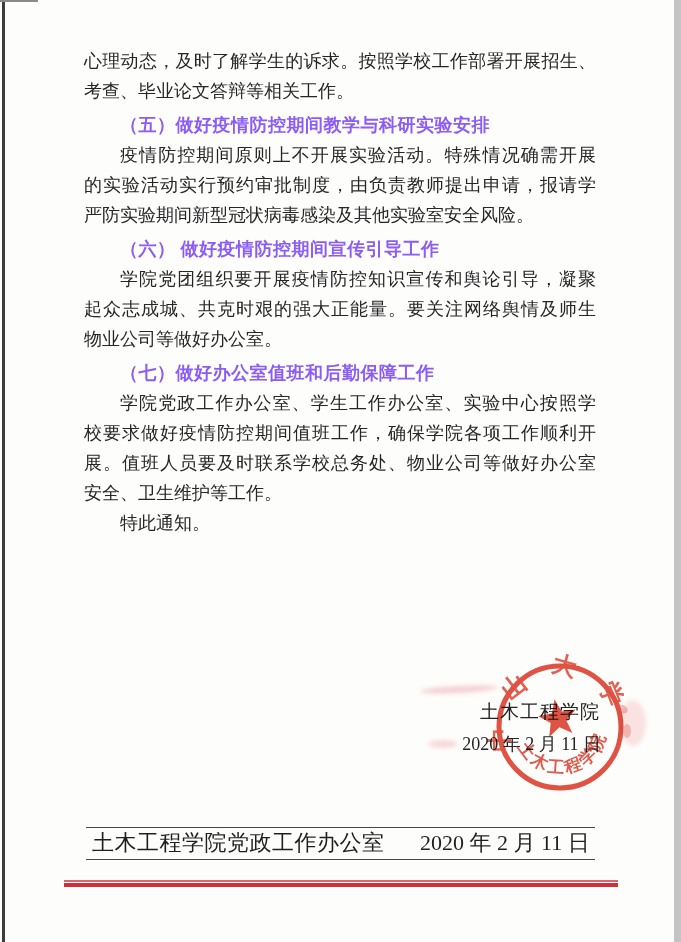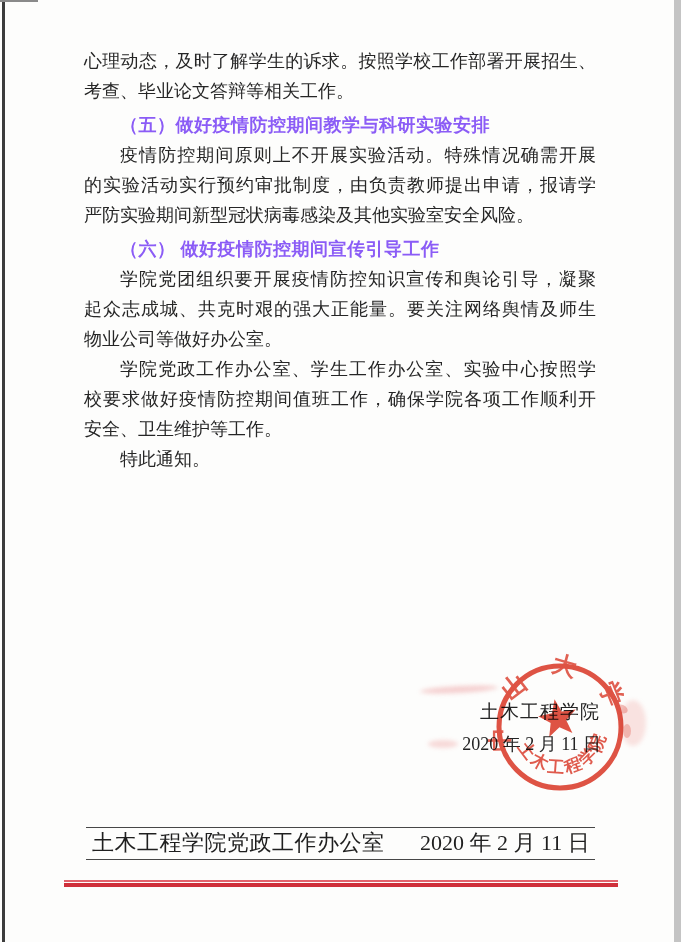--- a/index.html
+++ b/index.html
@@ -65,22 +65,24 @@
     <div class="ln hd">（五）做好疫情防控期间教学与科研实验安排</div>
     <div class="ln just ind">疫情防控期间原则上不开展实验活动。特殊情况确需开展</div>
     <div class="ln just">的实验活动实行预约审批制度，由负责教师提出申请，报请学</div>
     <div class="ln last">严防实验期间新型冠状病毒感染及其他实验室安全风险。</div>
 
     <div class="ln hd">（六） 做好疫情防控期间宣传引导工作</div>
     <div class="ln just ind">学院党团组织要开展疫情防控知识宣传和舆论引导，凝聚</div>
     <div class="ln just">起众志成城、共克时艰的强大正能量。要关注网络舆情及师生</div>
     <div class="ln last">物业公司等做好办公室。</div>
 
+    <div class="ln hd">（七）做好办公室值班和后勤保障工作</div>
     <div class="ln just ind">学院党政工作办公室、学生工作办公室、实验中心按照学</div>
     <div class="ln just">校要求做好疫情防控期间值班工作，确保学院各项工作顺利开</div>
+    <div class="ln just">展。值班人员要及时联系学校总务处、物业公司等做好办公室</div>
     <div class="ln last">安全、卫生维护等工作。</div>
 
     <div class="ln last ind">特此通知。</div>
   </div>
 
   <div class="sig-org">土木工程学院</div>
   <div class="sig-date">2020 年 2 月 11 日</div>
 
   <div class="smudge s1"></div>
   <div class="smudge s2"></div>

